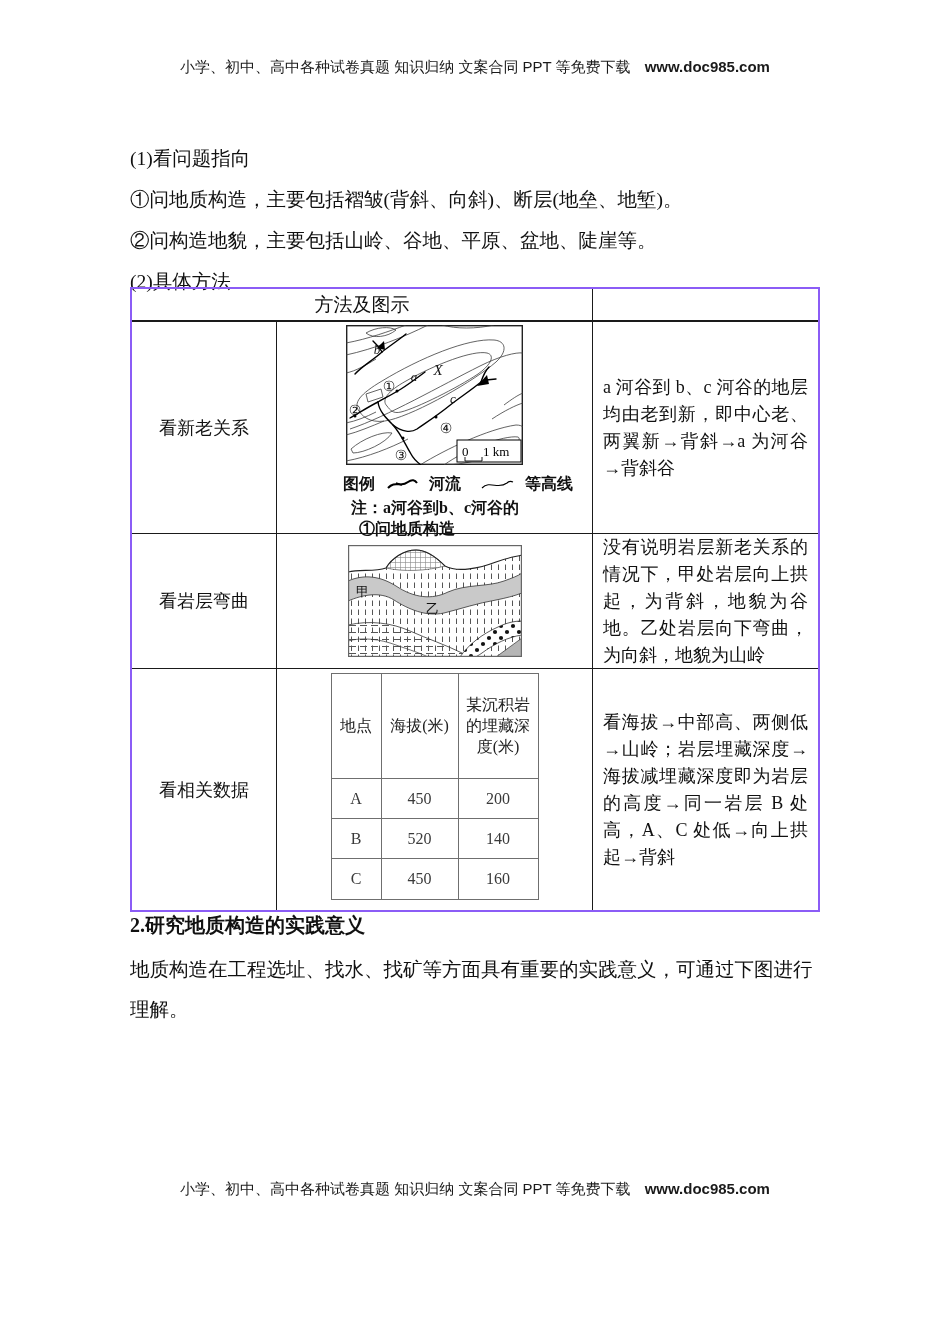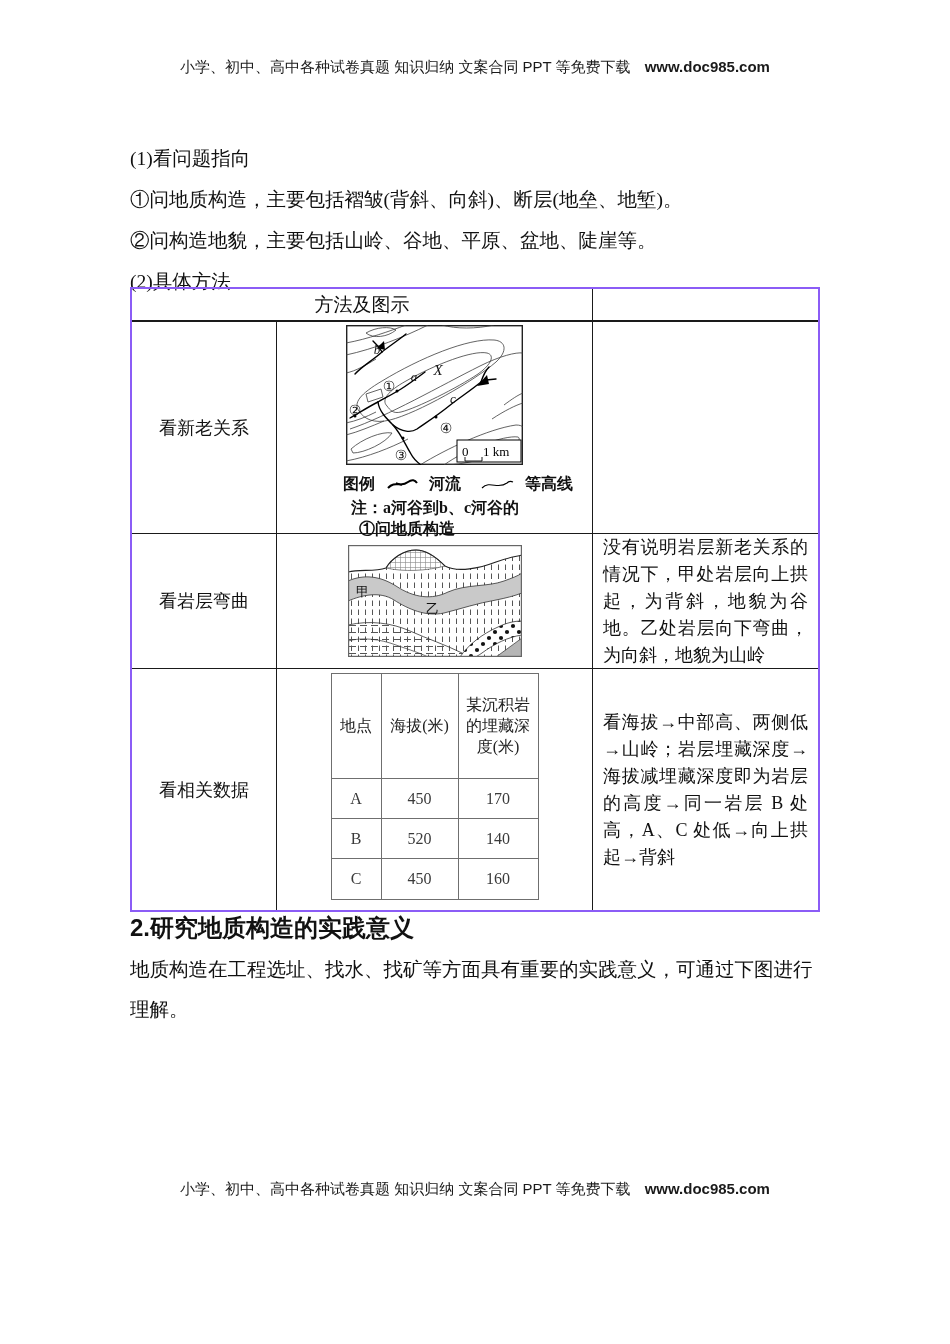--- a/index.html
+++ b/index.html
@@ -47,22 +47,22 @@
   .itable { margin-top:4px; width:208px; border:1.5px solid #6f6f6f;
             font-size:16px; color:#222; }
   .irow { display:flex; border-bottom:1px solid #6f6f6f; }
   .irow:last-child { border-bottom:none; }
   .ic { border-right:1px solid #6f6f6f; display:flex; align-items:center;
         justify-content:center; text-align:center; }
   .ic:last-child { border-right:none; }
   .ic-place { width:50px;text-align:right; } .ic-elev { width:77px; } .ic-depth { flex:1; padding:2px 6px; }
   .ihead { height:105px; } .idata { height:40px; color:#3a3a3a; }
   .outro-heading { position:absolute; left:130px; top:912px;
-                   font-family:Liberation Sans, sans-serif;
-                   font-weight:700; font-size:24px; }
+                   font-family:Liberation Serif, serif;
+                   font-weight:700; font-size:20px; }
   .outro-para { position:absolute; left:130px; top:950px; width:700px;
                 font-size:19.5px; line-height:40px; }
   svg text { font-family:"Liberation Serif", serif; }
 </style>
 </head>
 <body>
 
 <div class="page">
 
   <div class="promo-bar promo-top">
@@ -150,20 +150,21 @@
           </svg>
           <span>河流</span>
           <svg width="34" height="15" viewBox="0 0 34 15" style="margin-left:8px">
             <path d="M2,11 C10,3 18,13 27,6 C29,4 31,4 33,5" stroke="#000" stroke-width="1.1" fill="none"></path>
           </svg>
           <span>等高线</span>
         </div>
         <div class="note1" style="align-self:flex-start; margin-left:66px;">注：a河谷到b、c河谷的</div>
         <div class="note2" style="align-self:flex-start; margin-left:66px;">①问地质构造</div>
       </div>
+      <div class="gcell-ex">a 河谷到 b、c 河谷的地层均由老到新，即中心老、两翼新→背斜→a 为河谷→背斜谷</div>
     </div>
 
     <div class="grow row2">
       <div class="gcell-label">看岩层弯曲</div>
       <div class="gcell-fig" style="justify-content:center;">
         <svg width="174" height="112" viewBox="0 0 174 112">
           <defs>
             <pattern id="vd" width="7" height="9" patternUnits="userSpaceOnUse">
               <line x1="3.5" y1="1.5" x2="3.5" y2="7" stroke="#555" stroke-width="1"></line>
             </pattern>
@@ -207,21 +208,21 @@
       <div class="gcell-fig">
         <div class="itable">
           <div class="irow ihead">
             <div class="ic ic-place">地点</div>
             <div class="ic ic-elev">海拔(米)</div>
             <div class="ic ic-depth">某沉积岩的埋藏深度(米)</div>
           </div>
           <div class="irow idata">
             <div class="ic ic-place">A</div>
             <div class="ic ic-elev">450</div>
-            <div class="ic ic-depth">170</div>
+            <div class="ic ic-depth">200</div>
           </div>
           <div class="irow idata">
             <div class="ic ic-place">B</div>
             <div class="ic ic-elev">520</div>
             <div class="ic ic-depth">140</div>
           </div>
           <div class="irow idata">
             <div class="ic ic-place">C</div>
             <div class="ic ic-elev">450</div>
             <div class="ic ic-depth">160</div>

